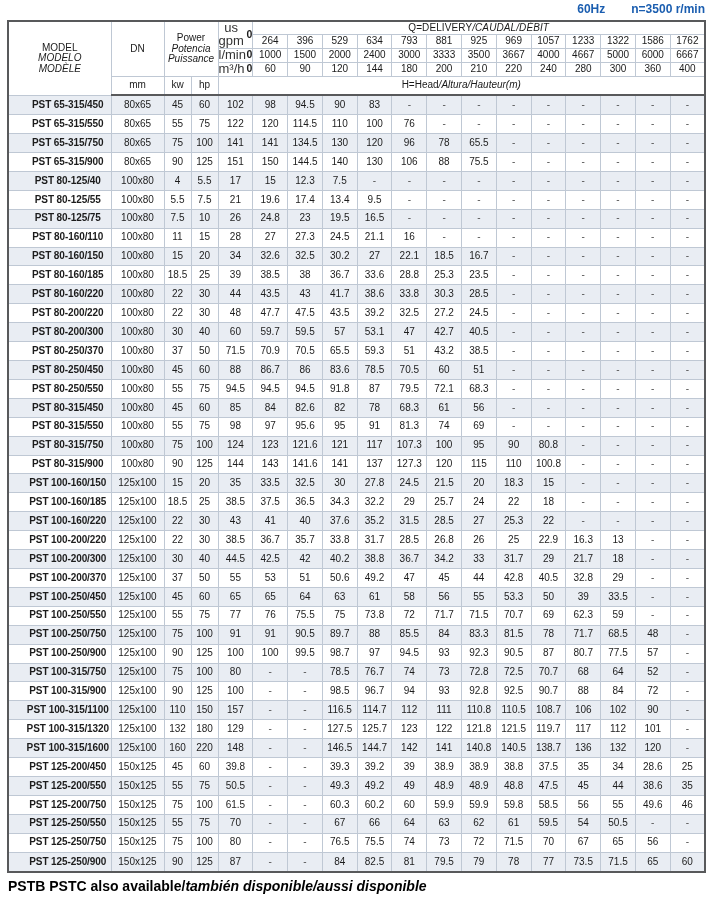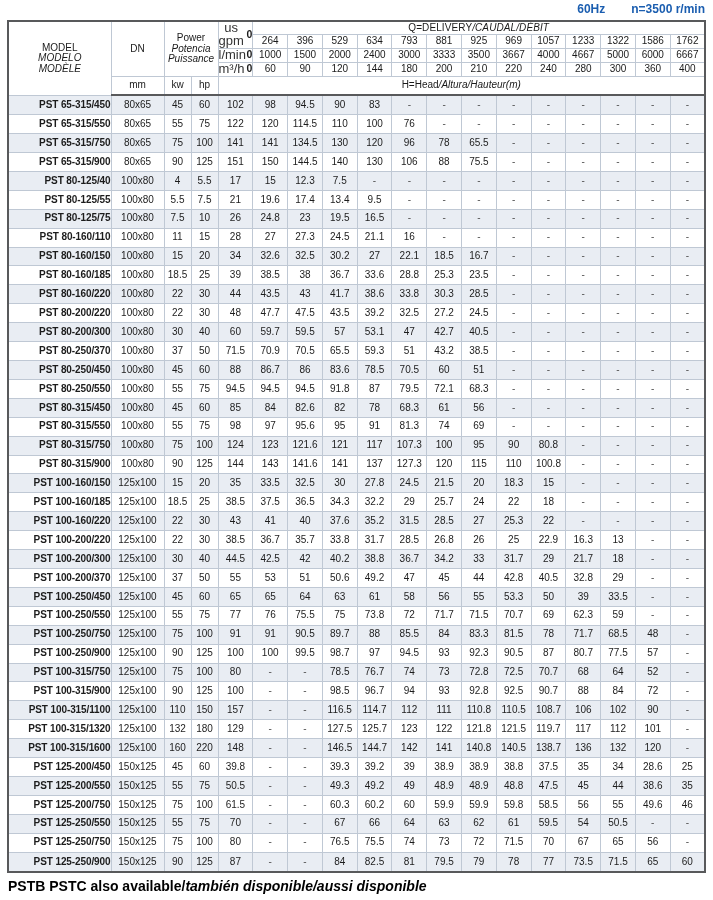--- a/index.html
+++ b/index.html
@@ -39,21 +39,21 @@
   .unit-cell{padding:0 7px 0 3px;}
   .unit-flex{display:flex;align-items:center;justify-content:space-between;}
   .unit-label{font-size:13px;line-height:.95;text-align:center;color:#333;}
   .unit-zero{font-weight:bold;font-size:10.5px;}
   .bottom-unit{font-size:11px;}
   tr.hrow-bottom th{border-bottom:2px solid #58595b;}
   
   tbody tr{height:auto;}
   tbody td{font-size:10px;color:#1c1c1c;}
   tbody td.model{
-    text-align:right;padding-left:16px;font-weight:bold;font-size:10px;
+    text-align:center;padding-left:16px;font-weight:bold;font-size:10px;
     letter-spacing:-0.1px;
   }
   tbody tr.stripe td{background:#e9edf3;}
   tbody tr.group-start td{border-top:1.8px solid #58595b;margin-left:12px;}
   td.dash{color:#555;}
   
   .footer{
     position:absolute;left:8px;right:8px;top:878px;
     display:flex;justify-content:space-between;align-items:baseline;
     font-size:14px;font-weight:bold;color:#000;

